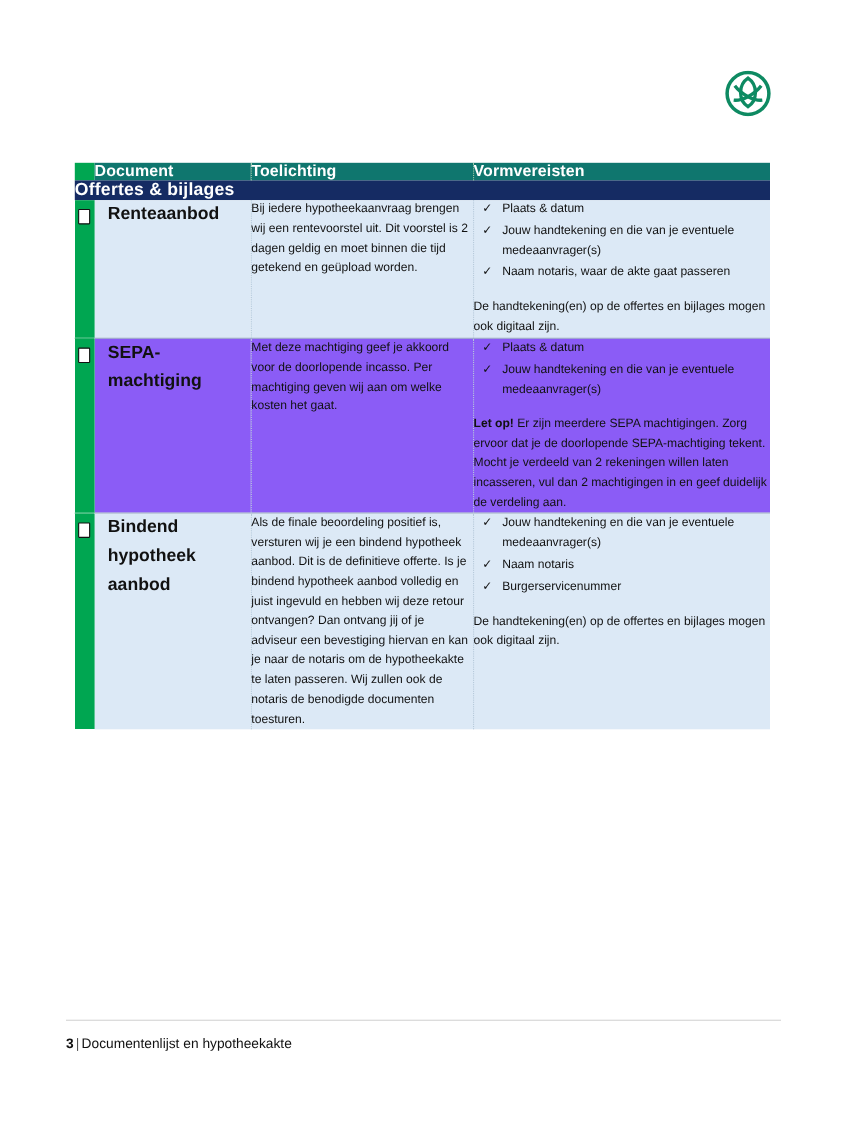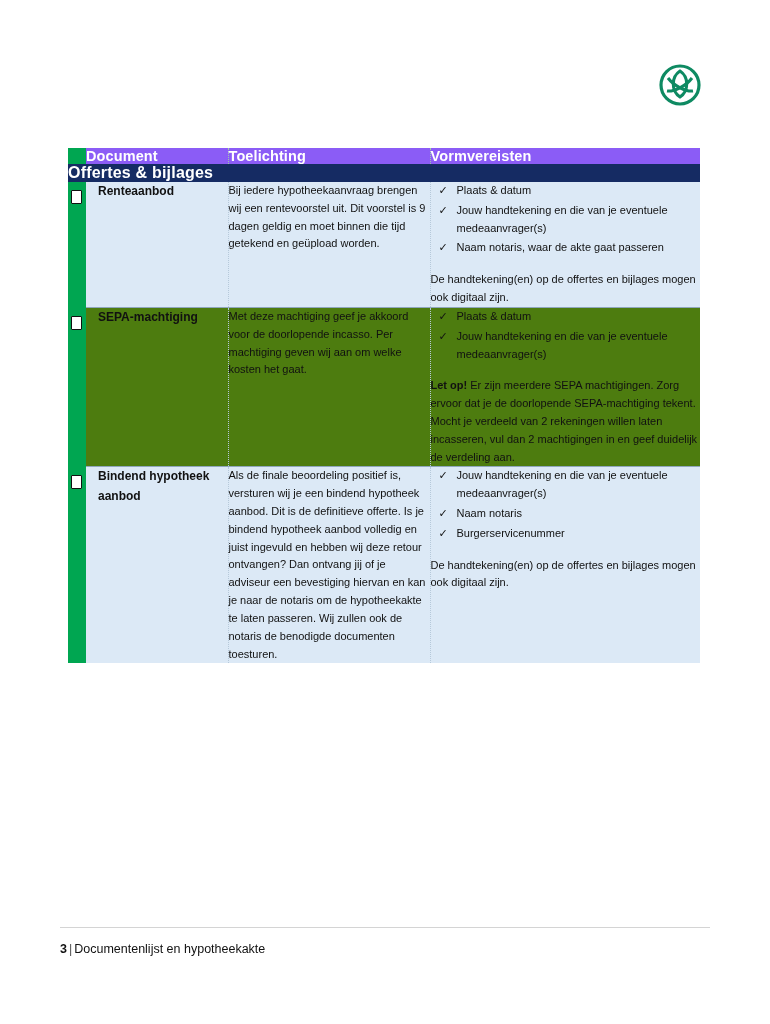--- a/index.html
+++ b/index.html
@@ -55,21 +55,21 @@
   }
 
   
   .col-stripe { width: 18px; }
   .col-doc    { width: 142px; }
   .col-toe    { width: 202px; }
   .col-vorm   { width: 270px; }
 
   
   .hdr-cell {
-    background: #8b5cf6;
+    background: #0f766e;
     color: #ffffff;
     font-size: 14.5px;
     font-weight: bold;
     padding: 6px 0 7px 10px;
     text-align: left;
     letter-spacing: 0.1px;
     border-right: 1px dotted #9ec9a8;
   }
   .hdr-cell.last { border-right: none; }
   .hdr-stripe { background: #00A651; }
@@ -104,26 +104,26 @@
   .cell {
     font-size: 11px;
     line-height: 1.62;
     padding: 7px 12px 14px 10px;
     border-right: 1px dotted #b6c9da;
     box-sizing: border-box;
   }
   .cell.last { border-right: none; }
   .cell.doc-name {
     font-weight: bold;
-    font-size: 12px;
+    font-size: 16px;
     padding-left: 12px;
   }
 
   .row-light .cell, .row-light .pad-cell { background: #DCE9F6; }
-  .row-dark  .cell, .row-dark  .pad-cell { background: #4d7c0f; }
+  .row-dark  .cell, .row-dark  .pad-cell { background: #8b5cf6; }
 
   .row-sep td { height: 1px; padding: 0; background: #8fa7bd; font-size: 0; line-height: 0; }
 
   
   ul.check-list {
     list-style: none;
     margin: 0 0 0 0;
     padding: 0;
   }
   ul.check-list li {
@@ -201,21 +201,21 @@
     <tr>
       <td class="section-bar" colspan="4">Offertes &amp; bijlages</td>
     </tr>
 
     <tr class="row-light">
       <td class="stripe-cell">
         <span class="checkbox-icon"></span>
       </td>
       <td class="cell doc-name">Renteaanbod</td>
       <td class="cell">
-        <p class="body-par">Bij iedere hypotheekaanvraag brengen wij een rentevoorstel uit. Dit voorstel is 9 dagen geldig en moet binnen die tijd getekend en geüpload worden.</p>
+        <p class="body-par">Bij iedere hypotheekaanvraag brengen wij een rentevoorstel uit. Dit voorstel is 2 dagen geldig en moet binnen die tijd getekend en geüpload worden.</p>
       </td>
       <td class="cell last">
         <ul class="check-list">
           <li>Plaats &amp; datum</li>
           <li>Jouw handtekening en die van je eventuele medeaanvrager(s)</li>
           <li>Naam notaris, waar de akte gaat passeren</li>
         </ul>
         <p class="note">
           <span class="lead"></span><span>De handtekening(en) op de offertes en bijlages mogen ook digitaal zijn.</span>
         </p>

